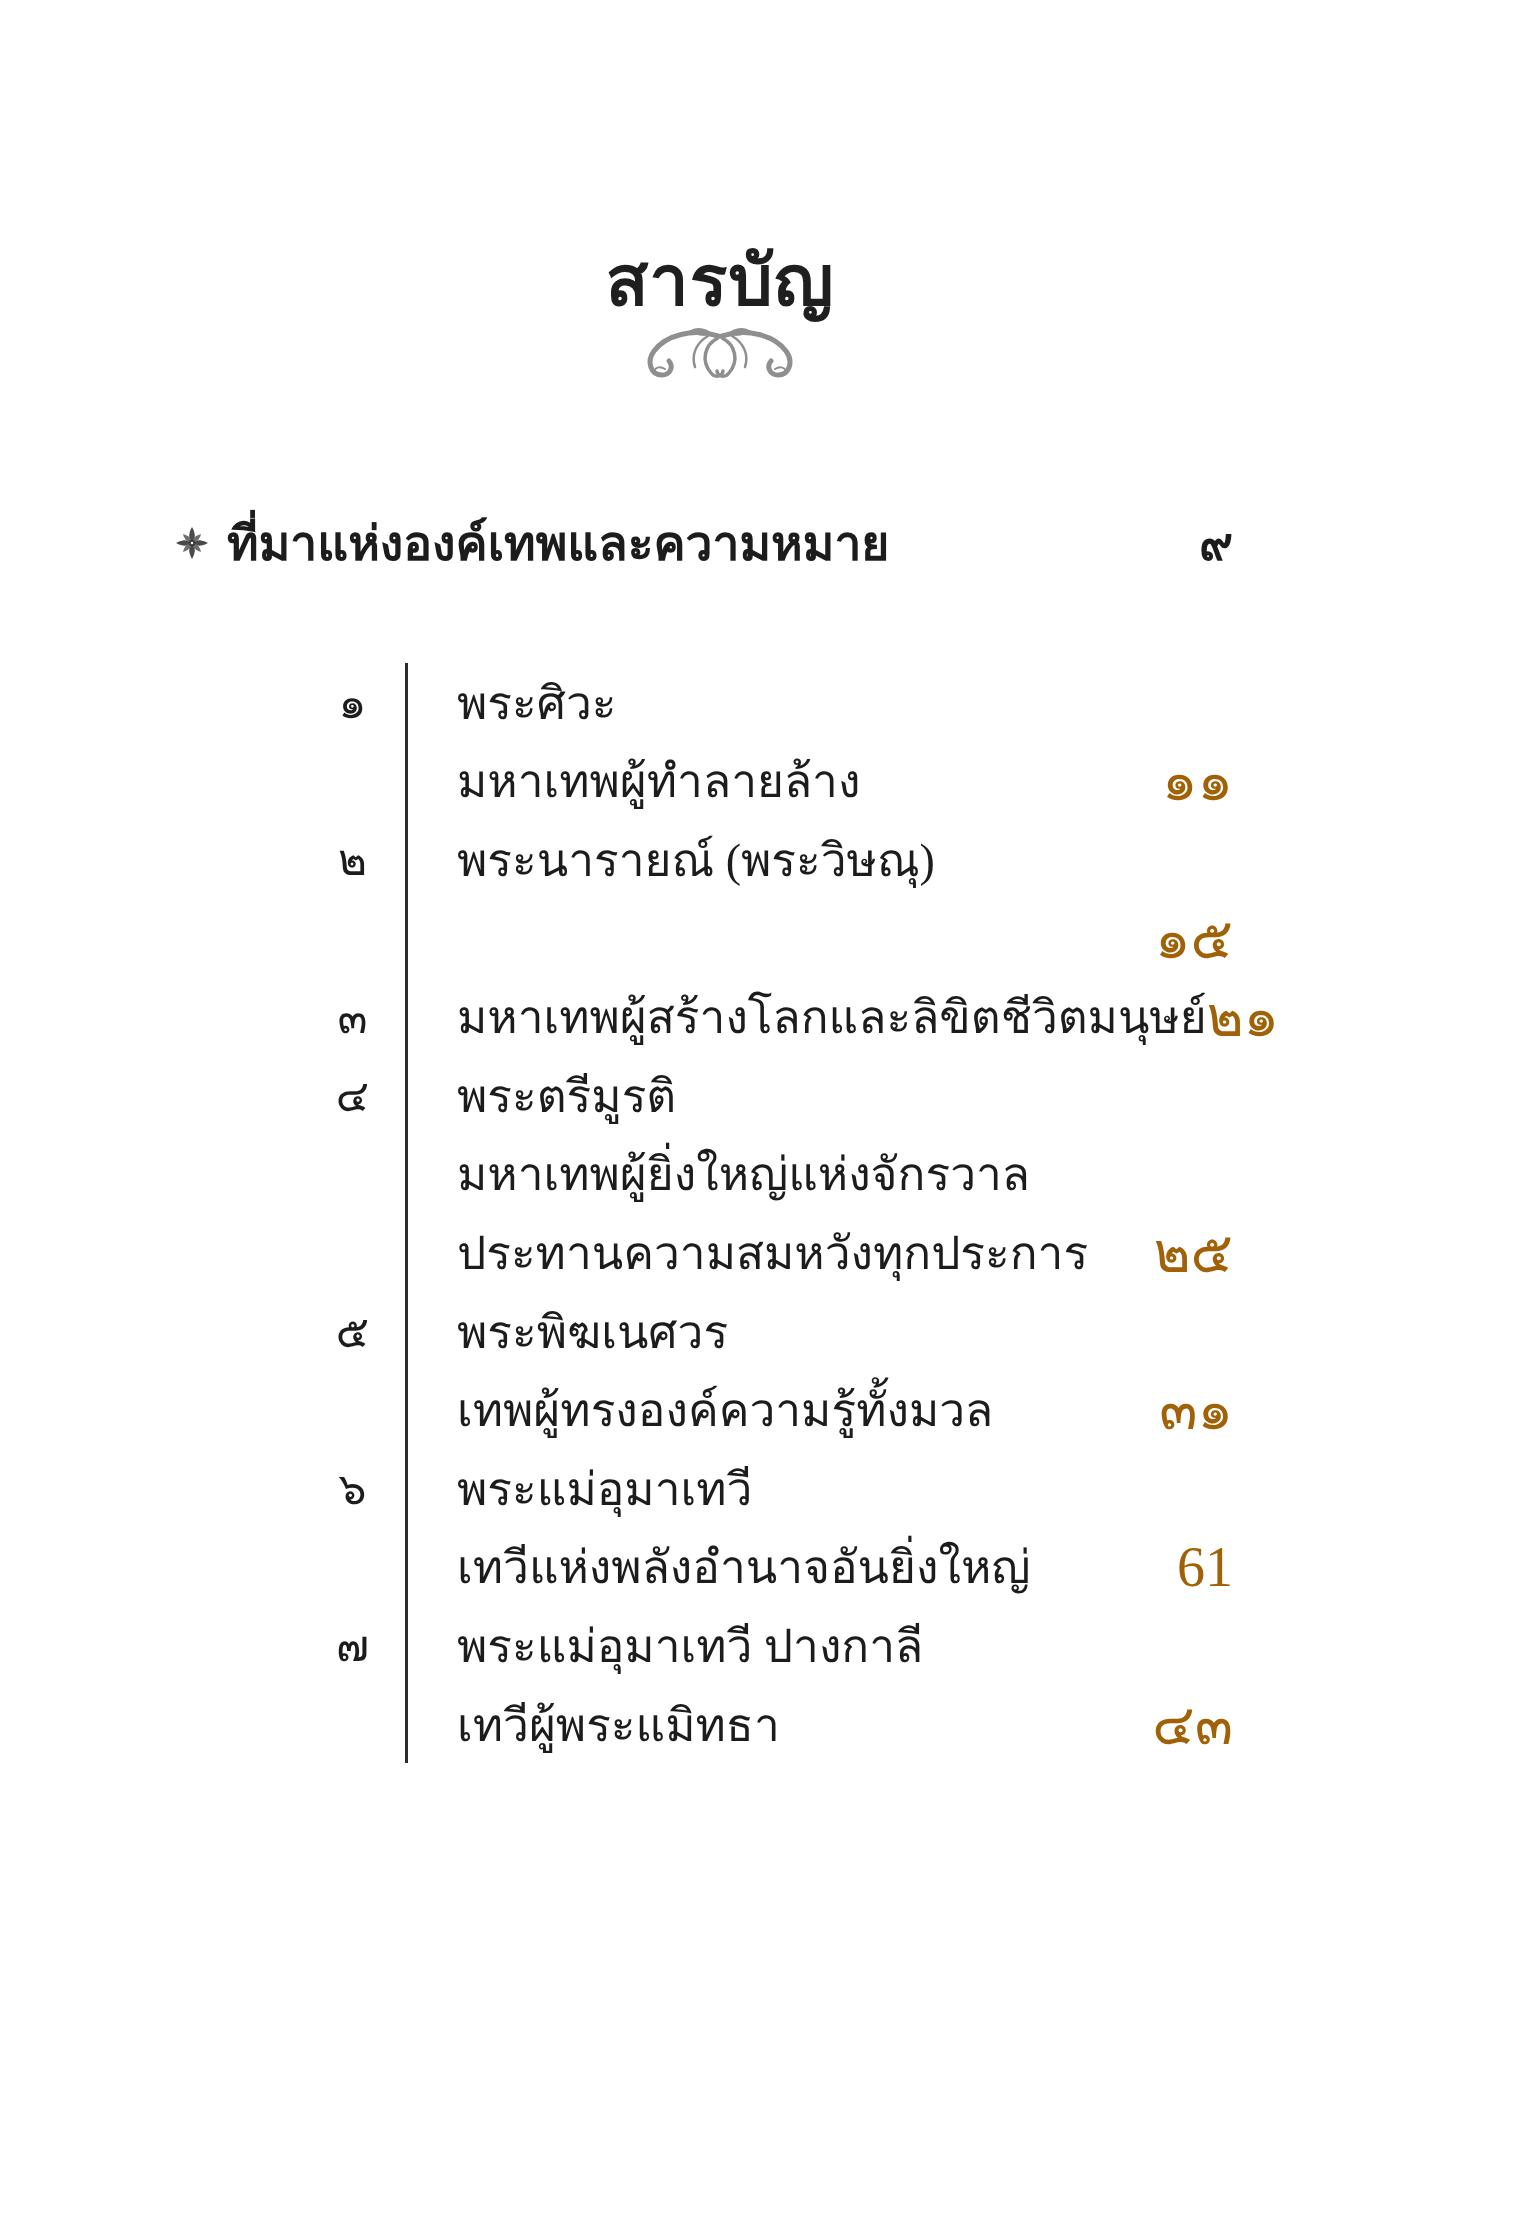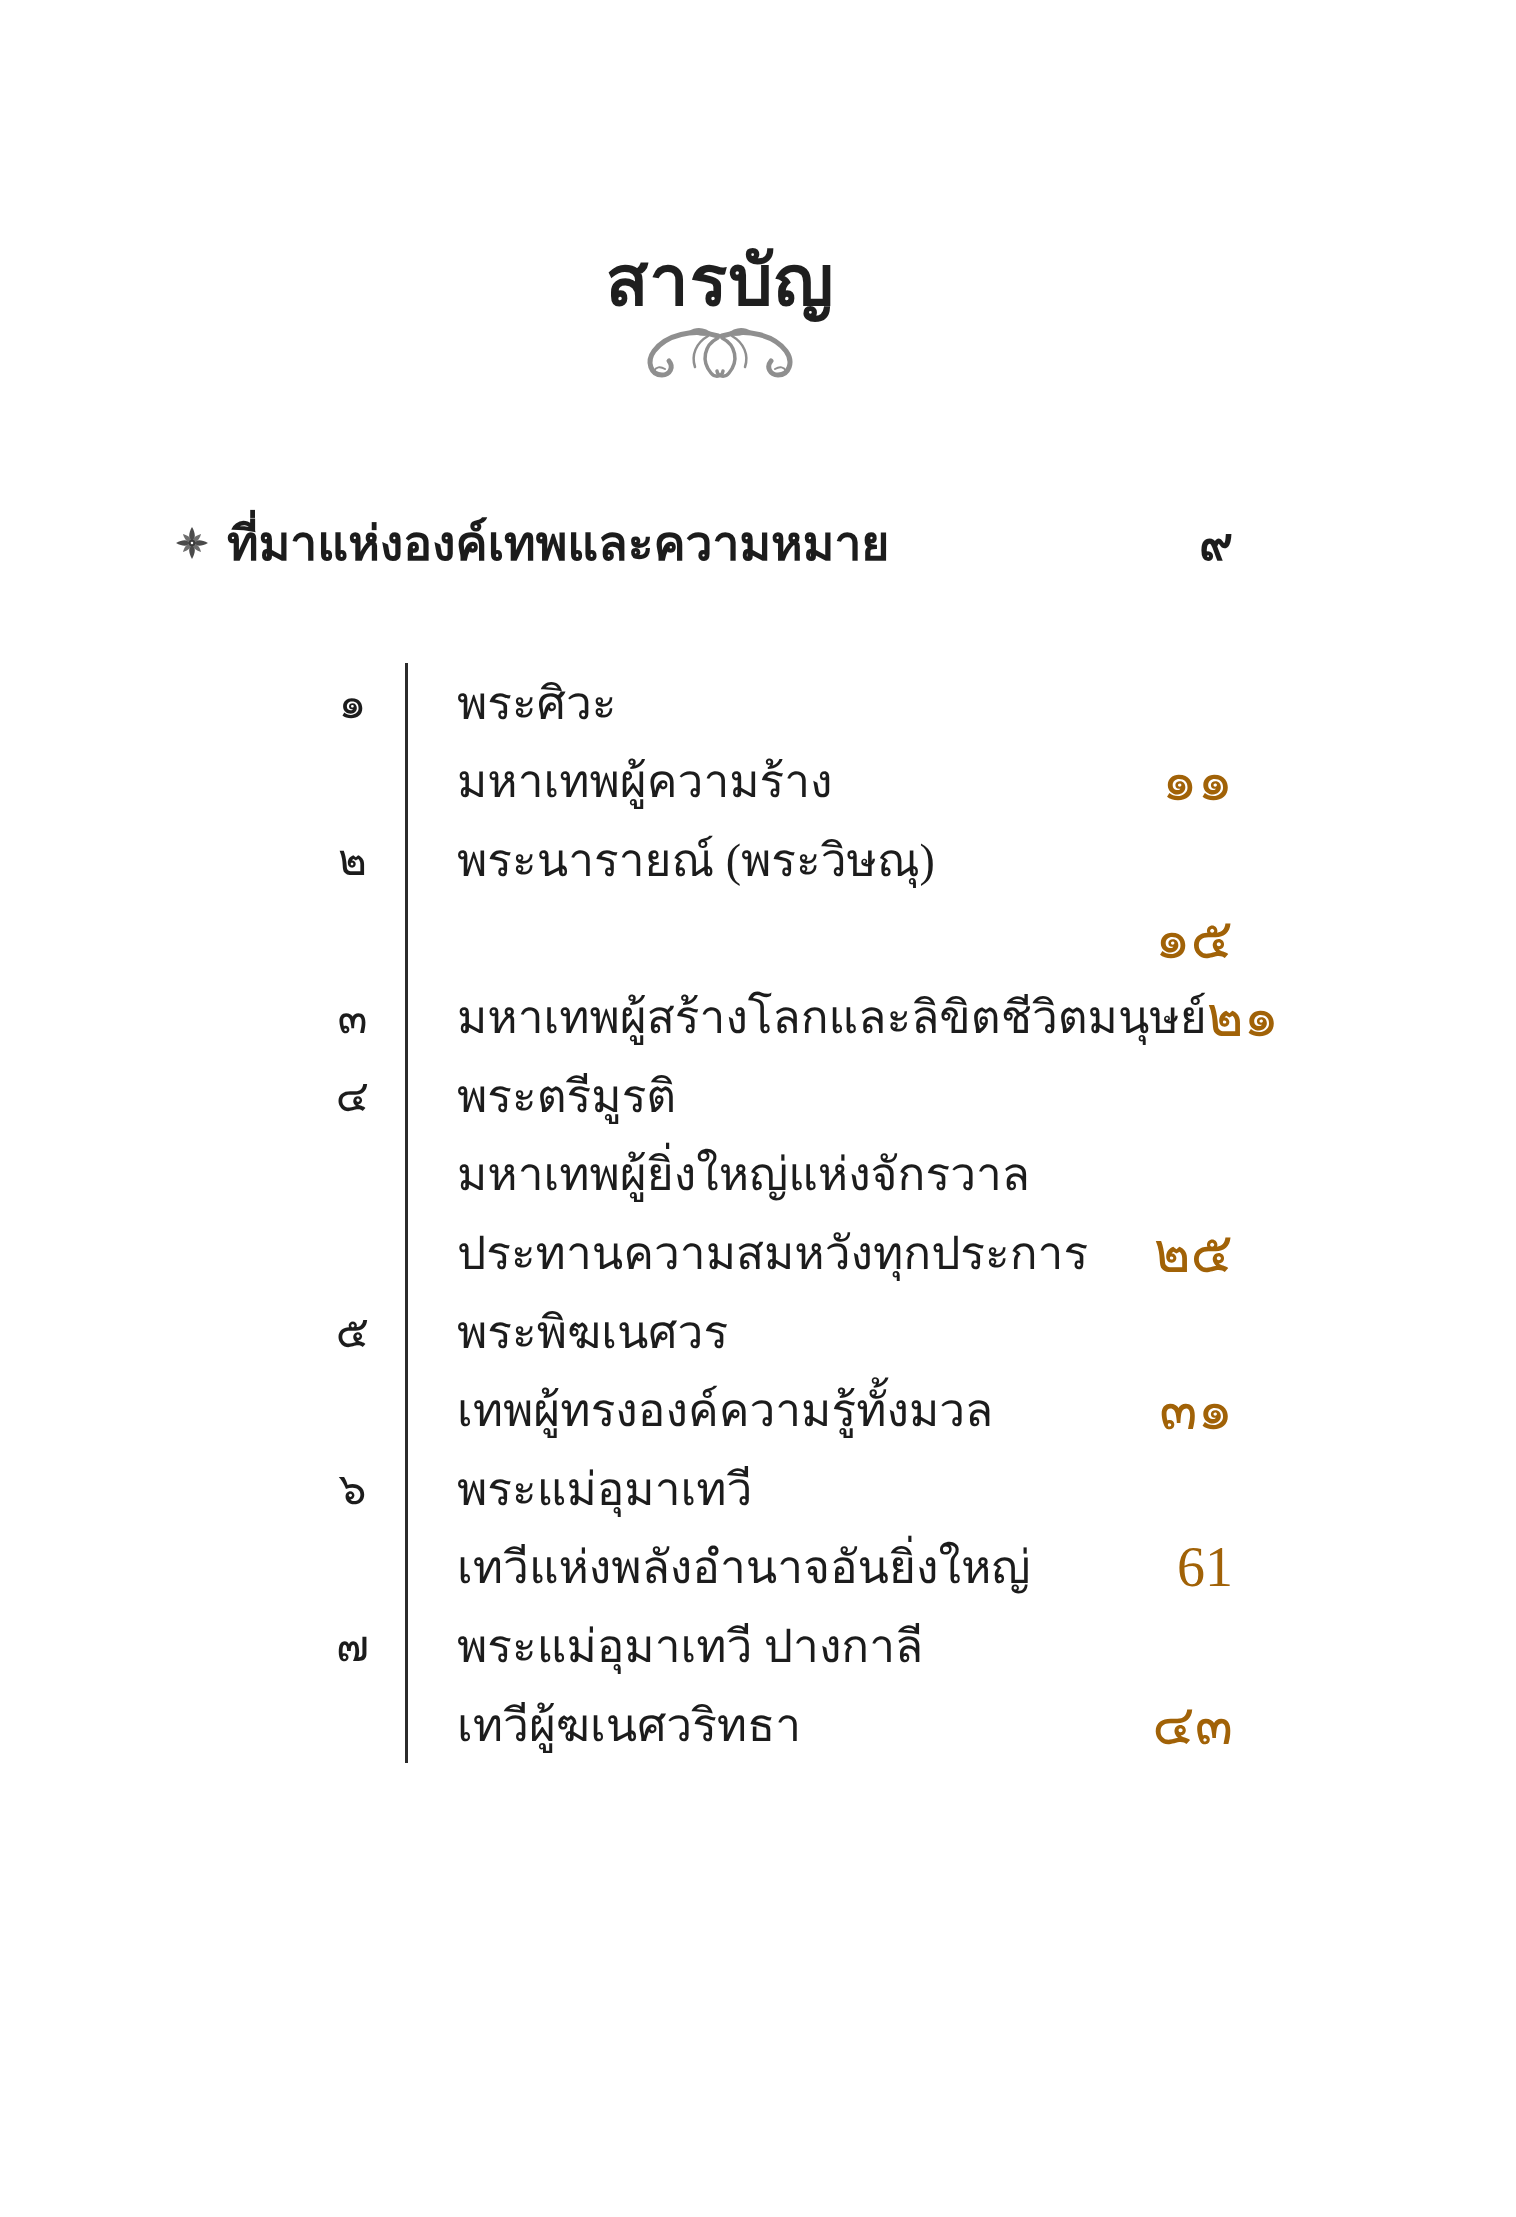--- a/index.html
+++ b/index.html
@@ -126,21 +126,21 @@
 
 <div class="toc">
 
   <div class="toc-item">
     <div class="item-num">๑</div>
     <div class="item-lines">
       <div class="toc-line">
         <span class="line-text">พระศิวะ</span>
       </div>
       <div class="toc-line">
-        <span class="line-text">มหาเทพผู้ความร้าง</span>
+        <span class="line-text">มหาเทพผู้ทำลายล้าง</span>
         <span class="line-page">๑๑</span>
       </div>
     </div>
   </div>
 
   <div class="toc-item">
     <div class="item-num">๒</div>
     <div class="item-lines">
       <div class="toc-line">
         <span class="line-text">พระนารายณ์ (พระวิษณุ)</span>
@@ -203,19 +203,19 @@
     </div>
   </div>
 
   <div class="toc-item">
     <div class="item-num">๗</div>
     <div class="item-lines">
       <div class="toc-line">
         <span class="line-text">พระแม่อุมาเทวี ปางกาลี</span>
       </div>
       <div class="toc-line">
-        <span class="line-text">เทวีผู้ฆเนศวริทธา</span>
+        <span class="line-text">เทวีผู้พระแมิทธา</span>
         <span class="line-page">๔๓</span>
       </div>
     </div>
   </div>
 
 </div>
 
 </body></html>

